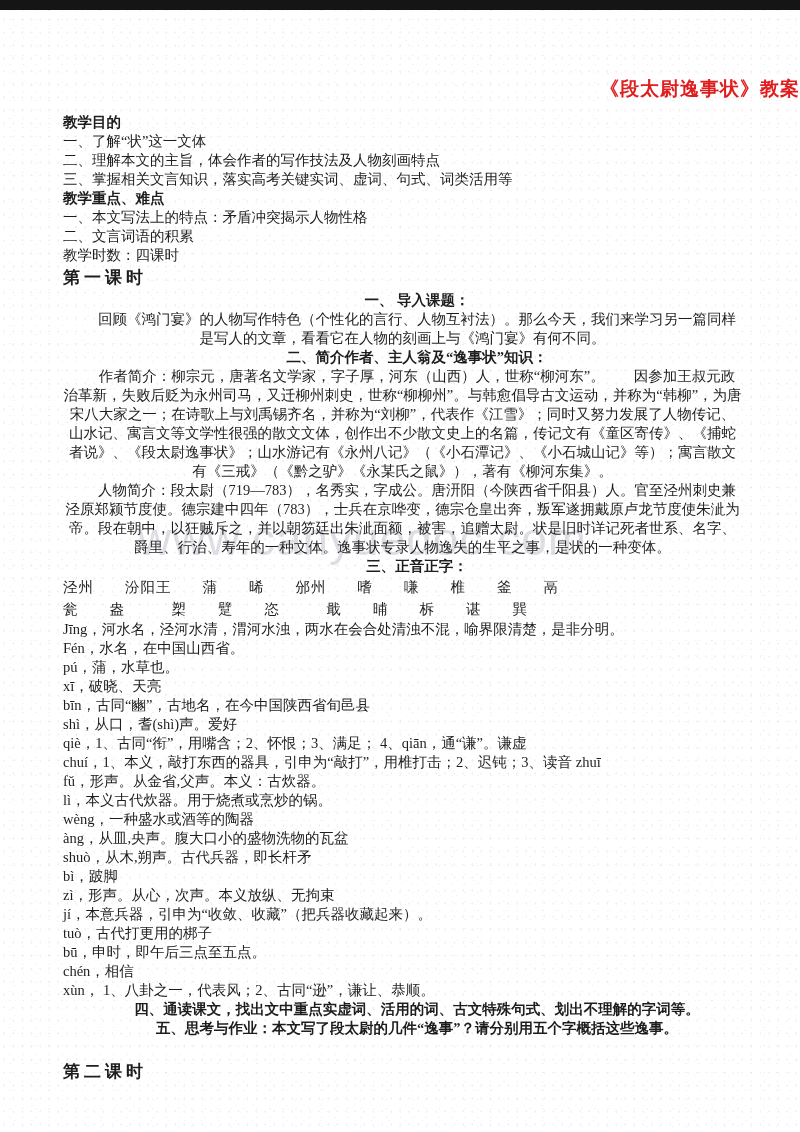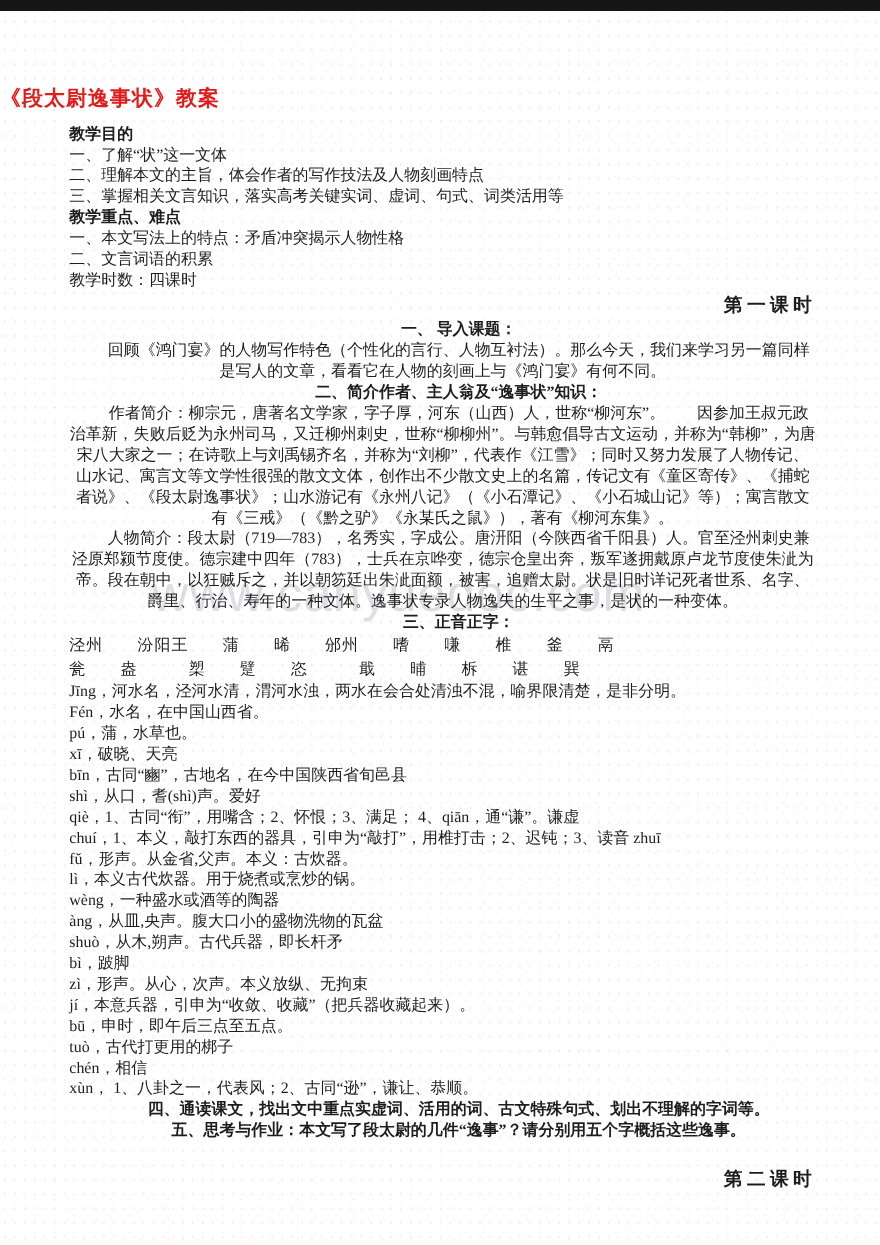--- a/index.html
+++ b/index.html
@@ -19,37 +19,37 @@
     color: #1d1d1d;
   }
   .topbar {
     position: absolute; top: 0; left: 0;
     width: 800px; height: 10px;
     background: #151515;
   }
   .title {
     position: relative; z-index: 1;
     margin: 76px 0 11px 0;
-    text-align: left;
+    text-align: right;
     font-size: 19px;
     font-weight: bold;
     color: #e11c1c;
     letter-spacing: 1px;
   }
   .content {
     position: relative; z-index: 1;
     margin: 0 58px 0 63px;
     font-size: 14.5px;
     line-height: 19px;
   }
   .content p { margin: 0; }
   .b { font-weight: bold; }
   .ind { text-indent: 2em; text-align: center; }
   .lesson-heading {
-    text-align: right;
+    text-align: left;
     font-weight: bold;
     font-size: 17px;
     letter-spacing: 4px;
     line-height: 26px;
     margin: 5px 0 8px 0;
   }
   .lesson-heading.second { margin-top: 21px; }
   .charrow { letter-spacing: 1px; line-height: 22px; }
   .watermark {
     position: absolute;
@@ -107,22 +107,22 @@
     <p>qiè，1、古同“衔”，用嘴含；2、怀恨；3、满足； 4、qiān，通“谦”。谦虚</p>
     <p>chuí，1、本义，敲打东西的器具，引申为“敲打”，用椎打击；2、迟钝；3、读音 zhuī</p>
     <p>fǔ，形声。从金省,父声。本义：古炊器。</p>
     <p>lì，本义古代炊器。用于烧煮或烹炒的锅。</p>
     <p>wèng，一种盛水或酒等的陶器</p>
     <p>àng，从皿,央声。腹大口小的盛物洗物的瓦盆</p>
     <p>shuò，从木,朔声。古代兵器，即长杆矛</p>
     <p>bì，跛脚</p>
     <p>zì，形声。从心，次声。本义放纵、无拘束</p>
     <p>jí，本意兵器，引申为“收敛、收藏”（把兵器收藏起来）。</p>
+    <p>tuò，古代打更用的梆子</p>
     <p>bū，申时，即午后三点至五点。</p>
-    <p>tuò，古代打更用的梆子</p>
     <p>chén，相信</p>
     <p>xùn， 1、八卦之一，代表风；2、古同“逊”，谦让、恭顺。</p>
 
     <p class="b ind">四、通读课文，找出文中重点实虚词、活用的词、古文特殊句式、划出不理解的字词等。</p>
     <p class="b ind">五、思考与作业：本文写了段太尉的几件“逸事”？请分别用五个字概括这些逸事。</p>
 
     <p class="lesson-heading second">第二课时</p>
   </div>
 </div>
 

